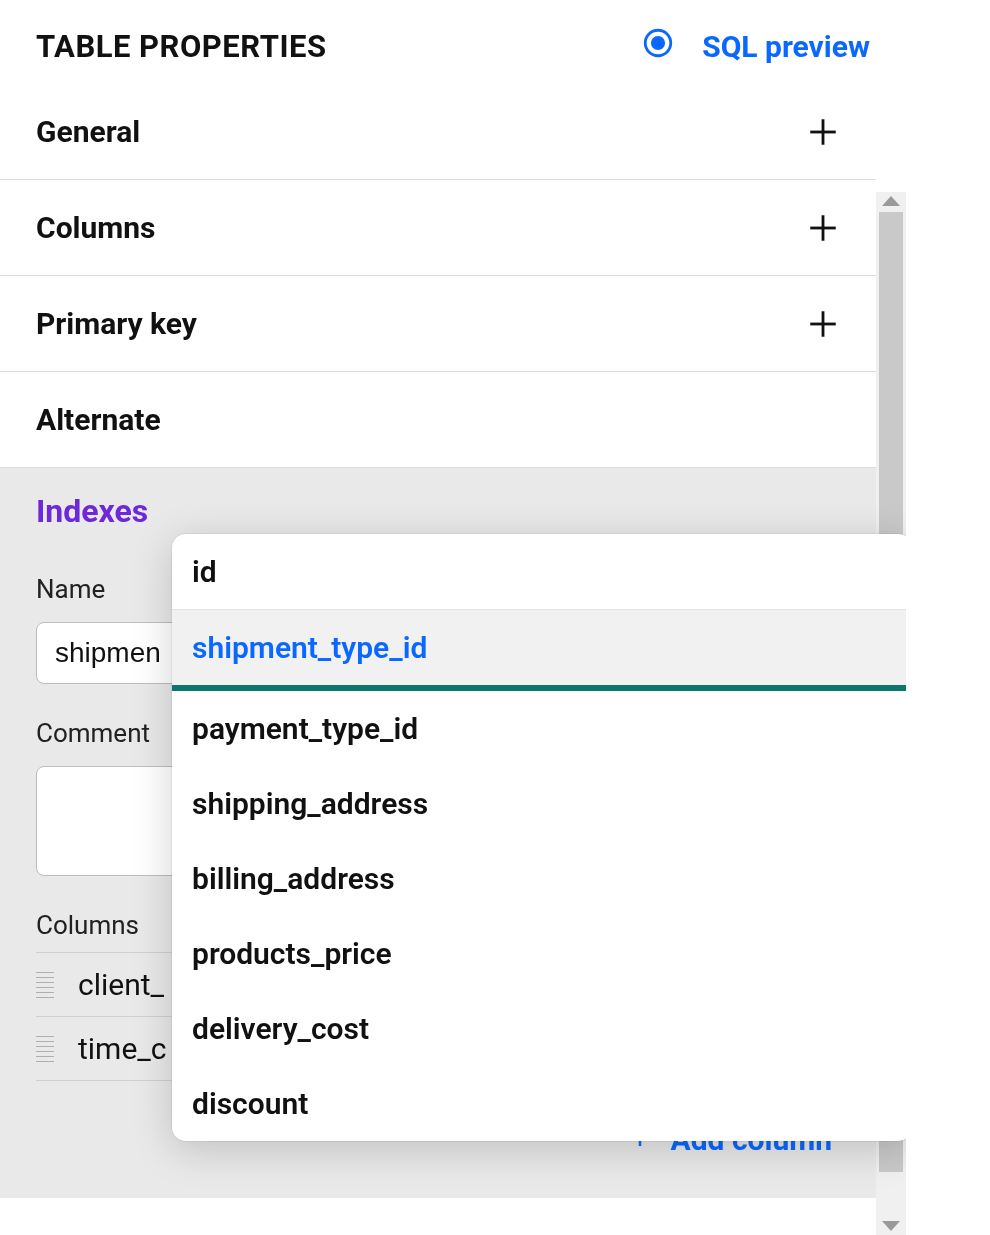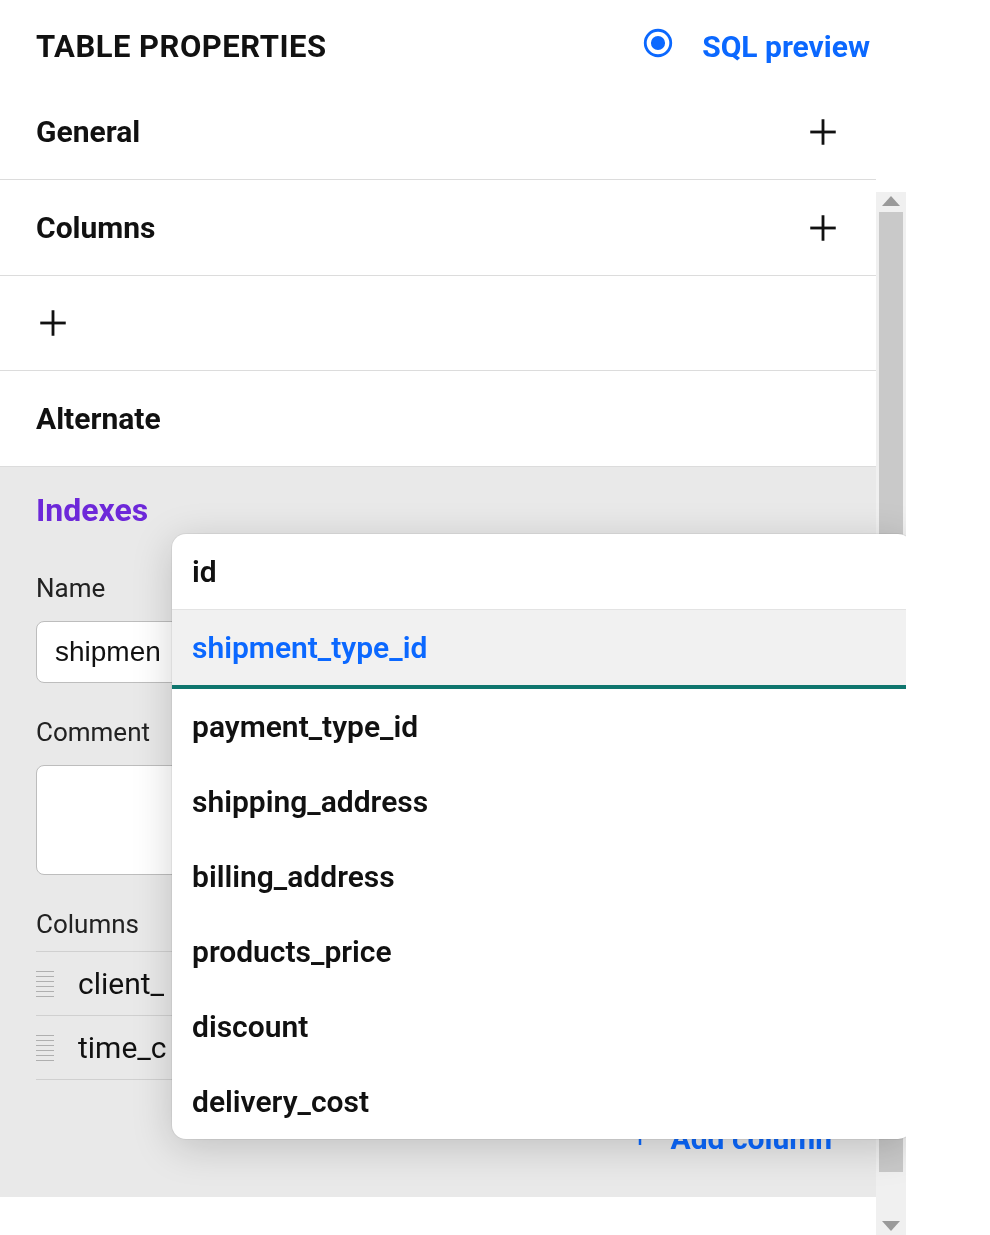--- a/index.html
+++ b/index.html
@@ -181,21 +181,21 @@
     font-size: 30px;
     font-weight: 600;
     color: #111;
     cursor: pointer;
     border-bottom: 0;
   }
   .dropdown-item.selected {
     background: #f1f1f1;
     color: #0b68ff;
     border-top: 1px solid #e3e3e3;
-    border-bottom: 4px solid #0f766e;
+    border-bottom: 6px solid #0f766e;
   }
 
   
   .fake-scrollbar {
     position: absolute;
     top: 96px;
     right: 0;
     width: 30px;
     height: calc(100% - 96px);
     background: #f0f0f0;
@@ -253,20 +253,21 @@
         <div class="section-title">Columns</div>
         <span class="plus">
           <svg viewBox="0 0 24 24" fill="none" stroke="#111" stroke-width="2">
               <line x1="12" y1="3" x2="12" y2="21"></line>
               <line x1="3" y1="12" x2="21" y2="12"></line>
             </svg>
         </span>
       </div>
 
       <div class="section">
+        <div class="section-title">Primary key</div>
         <span class="plus">
           <svg viewBox="0 0 24 24" fill="none" stroke="#111" stroke-width="2">
               <line x1="12" y1="3" x2="12" y2="21"></line>
               <line x1="3" y1="12" x2="21" y2="12"></line>
             </svg>
         </span>
       </div>
 
       <div class="section-altkeys">
         <div class="section-title">Alternate</div>
@@ -308,22 +309,22 @@
       </div>
     </div>
 
     <div class="dropdown" id="dropdown">
         <div class="dropdown-item">id</div>
         <div class="dropdown-item selected">shipment_type_id</div>
         <div class="dropdown-item">payment_type_id</div>
         <div class="dropdown-item">shipping_address</div>
         <div class="dropdown-item">billing_address</div>
         <div class="dropdown-item">products_price</div>
+        <div class="dropdown-item">delivery_cost</div>
         <div class="dropdown-item">discount</div>
-        <div class="dropdown-item">delivery_cost</div>
       </div>
 
     <div class="fake-scrollbar">
       <div class="fake-scroll-arrow up"></div>
       <div class="fake-thumb"></div>
       <div class="fake-scroll-arrow down"></div>
     </div>
   </div>
 </div>
 

